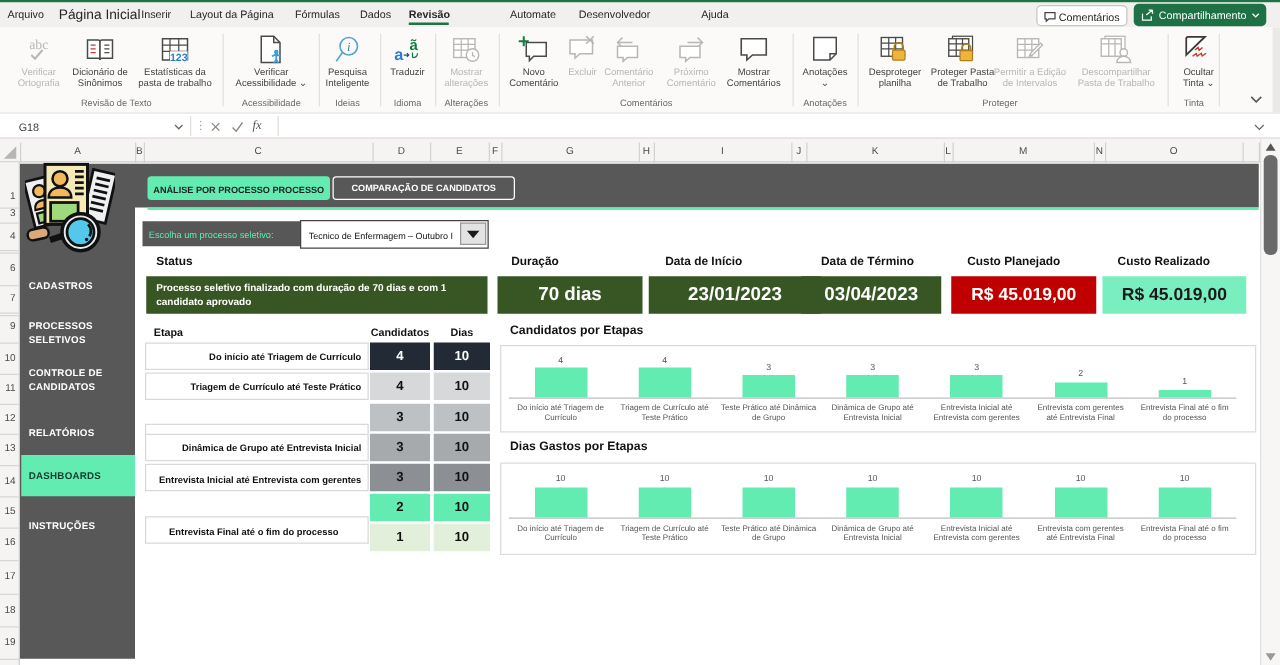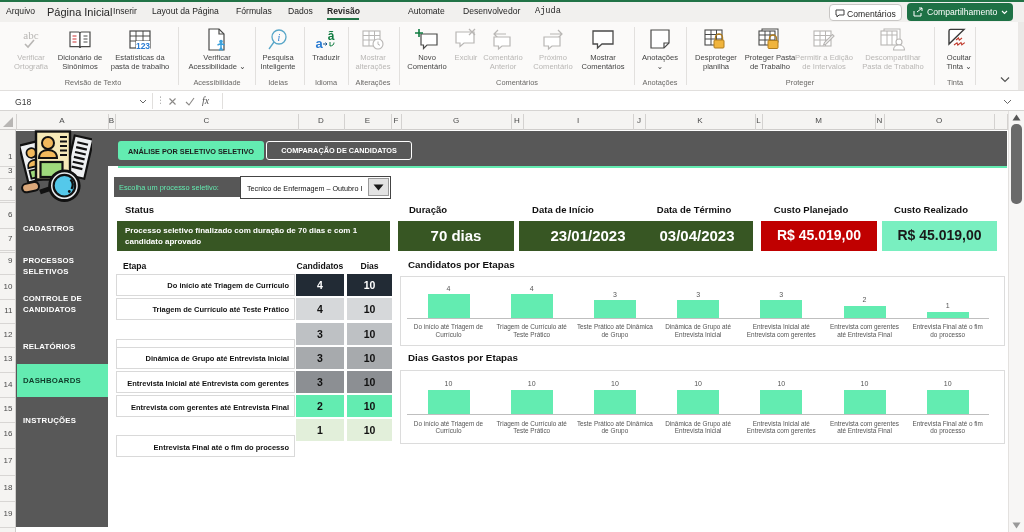--- a/index.html
+++ b/index.html
@@ -36,21 +36,21 @@
 <div class="ab" style="left:6px;top:6px;font-size:8.6px;color:#262626;font-weight:normal;white-space:nowrap;text-align:right;">Arquivo</div>
 <div class="ab" style="left:47px;top:6px;font-size:11px;color:#262626;font-weight:normal;white-space:nowrap;">Página Inicial</div>
 <div class="ab" style="left:113px;top:6px;font-size:8.6px;color:#262626;font-weight:normal;white-space:nowrap;">Inserir</div>
 <div class="ab" style="left:152px;top:6px;font-size:8.6px;color:#262626;font-weight:normal;white-space:nowrap;">Layout da Página</div>
 <div class="ab" style="left:236px;top:6px;font-size:8.6px;color:#262626;font-weight:normal;white-space:nowrap;">Fórmulas</div>
 <div class="ab" style="left:288px;top:6px;font-size:8.6px;color:#262626;font-weight:normal;white-space:nowrap;">Dados</div>
 <div class="ab" style="left:327px;top:6px;font-size:8.6px;color:#262626;font-weight:bold;white-space:nowrap;">Revisão</div>
 <div class="ab" style="left:371px;top:6px;font-size:8.6px;color:#262626;font-weight:normal;white-space:nowrap;margin-top:28px;">Exibir</div>
 <div class="ab" style="left:408px;top:6px;font-size:8.6px;color:#262626;font-weight:normal;white-space:nowrap;">Automate</div>
 <div class="ab" style="left:463px;top:6px;font-size:8.6px;color:#262626;font-weight:normal;white-space:nowrap;">Desenvolvedor</div>
-<div class="ab" style="left:535px;top:6px;font-size:8.6px;color:#262626;font-weight:normal;white-space:nowrap;font-family:Liberation Mono, monospace;">Ajuda</div>
+<div class="ab" style="left:561px;top:6px;font-size:8.6px;color:#262626;font-weight:normal;white-space:nowrap;">Ajuda</div>
 <div class="ab" style="left:327px;top:18px;width:32px;height:2px;background:#217346;"></div>
 
 <div class="ab" style="left:829px;top:4px;width:73px;height:17px;background:#fff;border:1px solid #c8c6c4;border-radius:4px;">
 <svg width="10" height="9" style="position:absolute;left:5px;top:4px;" viewBox="0 0 10 9">
         <path d="M1 1h8v5h-5l-2 2v-2h-1z" fill="none" stroke="#444" stroke-width="1"></path>
       </svg>
 <div style="position:absolute;left:17px;top:3.5px;font-size:8.6px;color:#252423;">Comentários</div>
     </div>
 
 <div class="ab" style="left:907px;top:3px;width:106px;height:18px;background:#1e7145;border-radius:4px;">
@@ -315,21 +315,21 @@
 <path d="M40 7h7M40 11.5h7M40 16h7M40 20.5h7M40 25h7" stroke="#111" stroke-width="2.2"></path>
 <rect x="20.5" y="32" width="22" height="15" fill="#9fd97c" stroke="#111" stroke-width="2.2"></rect>
 <path d="M32 58 20 62" stroke="#111" stroke-width="5"></path>
 <rect x="2" y="53" width="17" height="8.5" rx="4.2" fill="#dba87a" stroke="#111" stroke-width="2" transform="rotate(-12 10 57)"></rect>
 <circle cx="44.4" cy="55.7" r="14.8" fill="#e8ecef" stroke="#111" stroke-width="2.8"></circle>
 <circle cx="44.4" cy="55.7" r="10.8" fill="#54c8ea" stroke="#111" stroke-width="2.2"></circle>
 <path d="M50.5 49.5a8 8 0 011 9.5" fill="none" stroke="#111" stroke-width="2.2"></path>
 <circle cx="49.3" cy="61.5" r="1.4" fill="#111"></circle>
 </svg>
 <div class="ab" style="left:118px;top:141px;width:146px;height:18.5px;background:#63ecb1;border-radius:3px;text-align:center;">
-      <div style="margin-top:5.5px;font-size:7.3px;font-weight:bold;color:#1c1c1c;">ANÁLISE POR SELETIVO SELETIVO</div>
+      <div style="margin-top:5.5px;font-size:7.3px;font-weight:bold;color:#1c1c1c;">ANÁLISE POR PROCESSO PROCESSO</div>
     </div>
 <div class="ab" style="left:266px;top:141px;width:146px;height:18.5px;border:1.4px solid #fff;border-radius:3px;text-align:center;">
       <div style="margin-top:4.2px;font-size:7.3px;font-weight:bold;color:#fff;">COMPARAÇÃO DE CANDIDATOS</div>
     </div>
 <div class="ab" style="left:114px;top:176.5px;width:126px;height:20.5px;background:#575757;">
       <div style="margin:6px 0 0 5px;font-size:7.4px;color:#63ecb1;">Escolha um processo seletivo:</div>
     </div>
 <div class="ab" style="left:240px;top:175.5px;width:151px;height:23px;background:#fff;border:1px solid #444;">
       <div style="margin:7px 0 0 6px;font-size:7.2px;color:#111;">Tecnico de Enfermagem – Outubro I</div>
     </div>
@@ -393,30 +393,27 @@
     </div>
 <div class="trow" style="top:371.0000000000001px;">
       <span>Entrevista Inicial até Entrevista com gerentes</span>
     </div>
 <div class="tcell" style="left:296px;top:371.0000000000001px;background:#8c8f93;color:#111;">
       <span>3</span>
     </div>
 <div class="tcell" style="left:347px;top:371.0000000000001px;width:45px;background:#8c8f93;color:#111;">
       <span>10</span>
     </div>
-<div class="trow" style="top:395.10000000000014px;">
-      <span>Entrevista com gerentes até Entrevista Final</span>
-    </div>
 <div class="tcell" style="left:296px;top:395.10000000000014px;background:#63ecb1;color:#111;">
       <span>2</span>
     </div>
 <div class="tcell" style="left:347px;top:395.10000000000014px;width:45px;background:#63ecb1;color:#111;">
       <span>10</span>
     </div>
-<div class="trow" style="top:435px;">
+<div class="trow" style="top:413px;text-align:center;">
       <span>Entrevista Final até o fim do processo</span>
     </div>
 <div class="tcell" style="left:296px;top:419.20000000000016px;background:#e2efda;color:#111;">
       <span>1</span>
     </div>
 <div class="tcell" style="left:347px;top:419.20000000000016px;width:45px;background:#e2efda;color:#111;">
       <span>10</span>
     </div>
 <div class="chtitle" style="top:259px;">Candidatos por Etapas</div>
 <div class="chbox" style="top:276px;height:70px;"></div>

